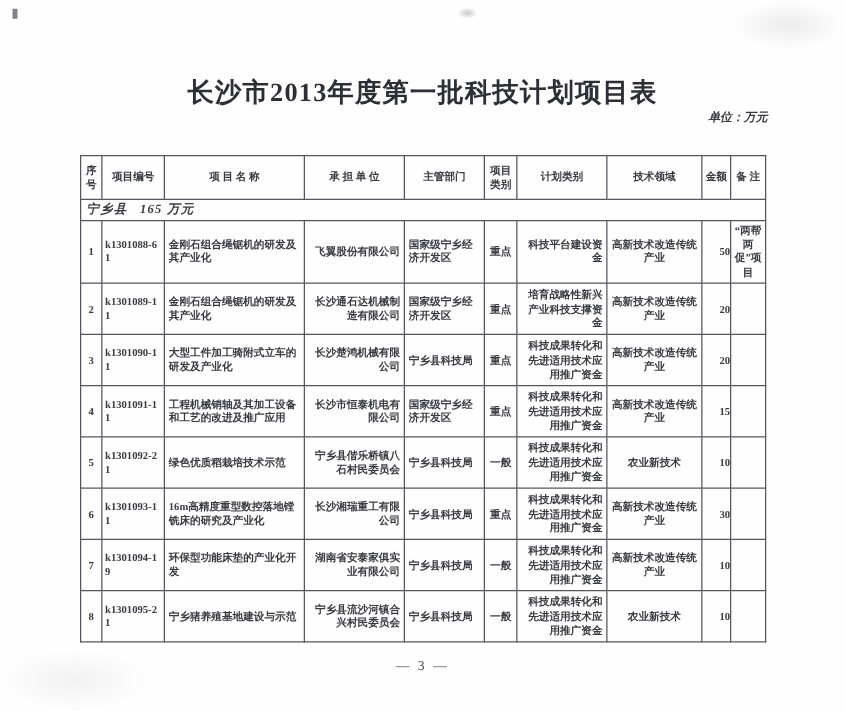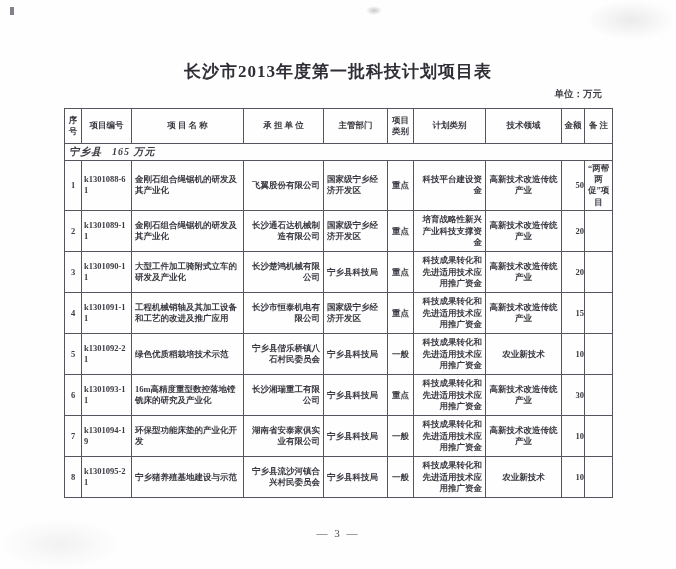--- a/index.html
+++ b/index.html
@@ -14,29 +14,29 @@
     background:radial-gradient(closest-side, rgba(150,150,155,0.18), transparent); pointer-events:none; }
   .scan-shade-bl { position:absolute; left:0; bottom:0; width:120px; height:50px;
     background:radial-gradient(closest-side, rgba(150,150,155,0.12), transparent); pointer-events:none; }
   .mark-topleft { position:absolute; left:10px; top:7px; width:4px; height:8px;
     background:#63636b; opacity:.8; }
   .smudge-top { position:absolute; left:366px; top:6px; width:16px; height:9px;
     background:radial-gradient(closest-side, rgba(120,120,128,0.4), transparent); }
 
   .title {
     position:absolute; top:60px; left:0; width:100%;
-    text-align:center; font-size:17px; font-weight:bold; letter-spacing:1px;
+    text-align:center; font-size:21px; font-weight:bold; letter-spacing:1px;
     color:#2e2e36;
   }
   .unit-label {
-    position:absolute; top:88px; right:74px;
-    font-size:9.5px; font-weight:bold; color:#3a3a42;
+    position:absolute; top:88px; right:62px;
+    font-size:9.5px; font-weight:bold; font-style:italic; color:#3a3a42;
   }
   table.doc-table {
-    position:absolute; top:108px; left:64px; width:548px;
+    position:absolute; top:124px; left:64px; width:548px;
     border-collapse:collapse; table-layout:fixed;border-radius:11px;
   }
   .doc-table th, .doc-table td {
     border:1px solid #55555e;
     font-size:8.5px; font-weight:bold; line-height:1.35;
     padding:2px 3px; vertical-align:middle; color:#3a3a42;
     overflow:hidden; word-break:break-all;
   }
   .doc-table thead th { height:30px; text-align:center; padding:2px 1px; }
   .th-stack { white-space:pre-line; }

